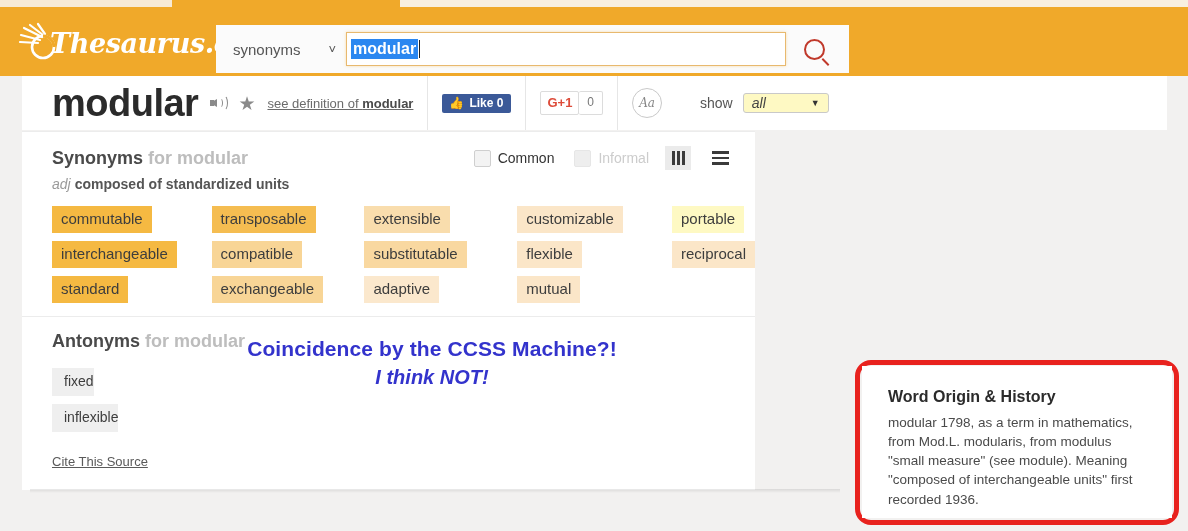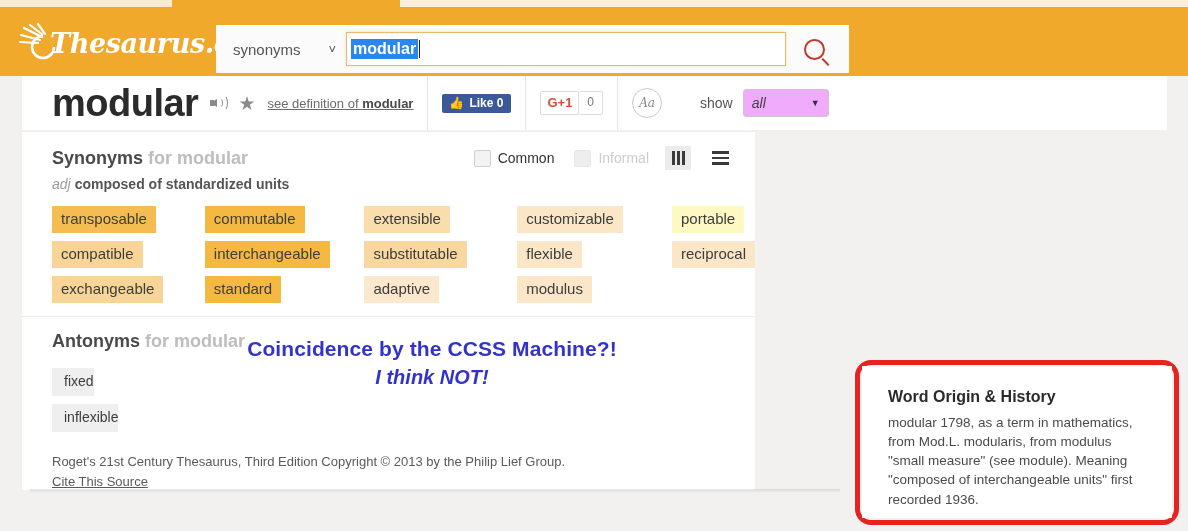--- a/index.html
+++ b/index.html
@@ -271,24 +271,24 @@
     color: #888;
     cursor: pointer;
   }
   .show-label {
     font-size: 14px;
     color: #555;
     margin-left: 38px;
     margin-right: 10px;
   }
   .show-select {
-    width: 86px; height: 28px;
+    width: 86px; height: 20px;
     border: 1px solid #c9c9c9;
     border-radius: 3px;
-    background: #f0abfc;
+    background: #fef9c3;
     display: flex;
     align-items: center;
     padding: 0 8px;
     box-sizing: border-box;
     font-size: 14px;
     font-style: italic;
     color: #444;
     cursor: pointer;
   }
   .show-select .sel-caret {
@@ -605,39 +605,39 @@
           </span>
       </span>
     </div>
   </div>
 
   <div class="pos-line">
     <em>adj</em><b>composed of standardized units</b>
   </div>
 
   <div class="tag-columns" id="syn-cols">
+      <div class="tag-col" style="width: 165px;">
+        <span class="tag" style="background: rgb(245, 185, 66);">commutable</span>
+        <span class="tag" style="background: rgb(245, 185, 66);">interchangeable</span>
+        <span class="tag" style="background: rgb(245, 185, 66);">standard</span>
+      </div>
       <div class="tag-col" style="width: 158px;">
         <span class="tag" style="background: rgb(245, 189, 81);">transposable</span>
         <span class="tag" style="background: rgb(248, 213, 150);">compatible</span>
         <span class="tag" style="background: rgb(248, 213, 150);">exchangeable</span>
-      </div>
-      <div class="tag-col" style="width: 165px;">
-        <span class="tag" style="background: rgb(245, 185, 66);">commutable</span>
-        <span class="tag" style="background: rgb(245, 185, 66);">interchangeable</span>
-        <span class="tag" style="background: rgb(245, 185, 66);">standard</span>
       </div>
       <div class="tag-col" style="width: 158px;">
         <span class="tag" style="background: rgb(249, 221, 173);">extensible</span>
         <span class="tag" style="background: rgb(249, 216, 160);">substitutable</span>
         <span class="tag" style="background: rgb(251, 232, 205);">adaptive</span>
       </div>
       <div class="tag-col" style="width: 160px;">
         <span class="tag" style="background: rgb(251, 230, 200);">customizable</span>
         <span class="tag" style="background: rgb(251, 230, 200);">flexible</span>
-        <span class="tag" style="background: rgb(251, 230, 200);">modulus</span>
+        <span class="tag" style="background: rgb(251, 230, 200);">mutual</span>
       </div>
       <div class="tag-col">
         <span class="tag" style="background: #fef9c3;">portable</span>
         <span class="tag" style="background: rgb(251, 230, 200);">reciprocal</span>
       </div>
     </div>
 </div>
 
 <div class="card card-ant">
   <div class="sec-head">
@@ -646,21 +646,20 @@
       <span class="muted">for modular</span>
     </div>
   </div>
 
   <div class="ant-tags" id="ant-tags">
       <span class="ant-tag">fixed</span>
       <span class="ant-tag">inflexible</span>
     </div>
 
   <div class="credit">
-    <div>Roget's 21st Century Thesaurus, Third Edition Copyright © 2013 by the Philip Lief Group.</div>
     <span class="cite">Cite This Source</span>
   </div>
 </div>
 <div class="card-shadow"></div>
 
 <div class="overlay">
   <div class="overlay-l1">Coincidence by the CCSS Machine?!</div>
   <div class="overlay-l2">I think NOT!</div>
 </div>
 

